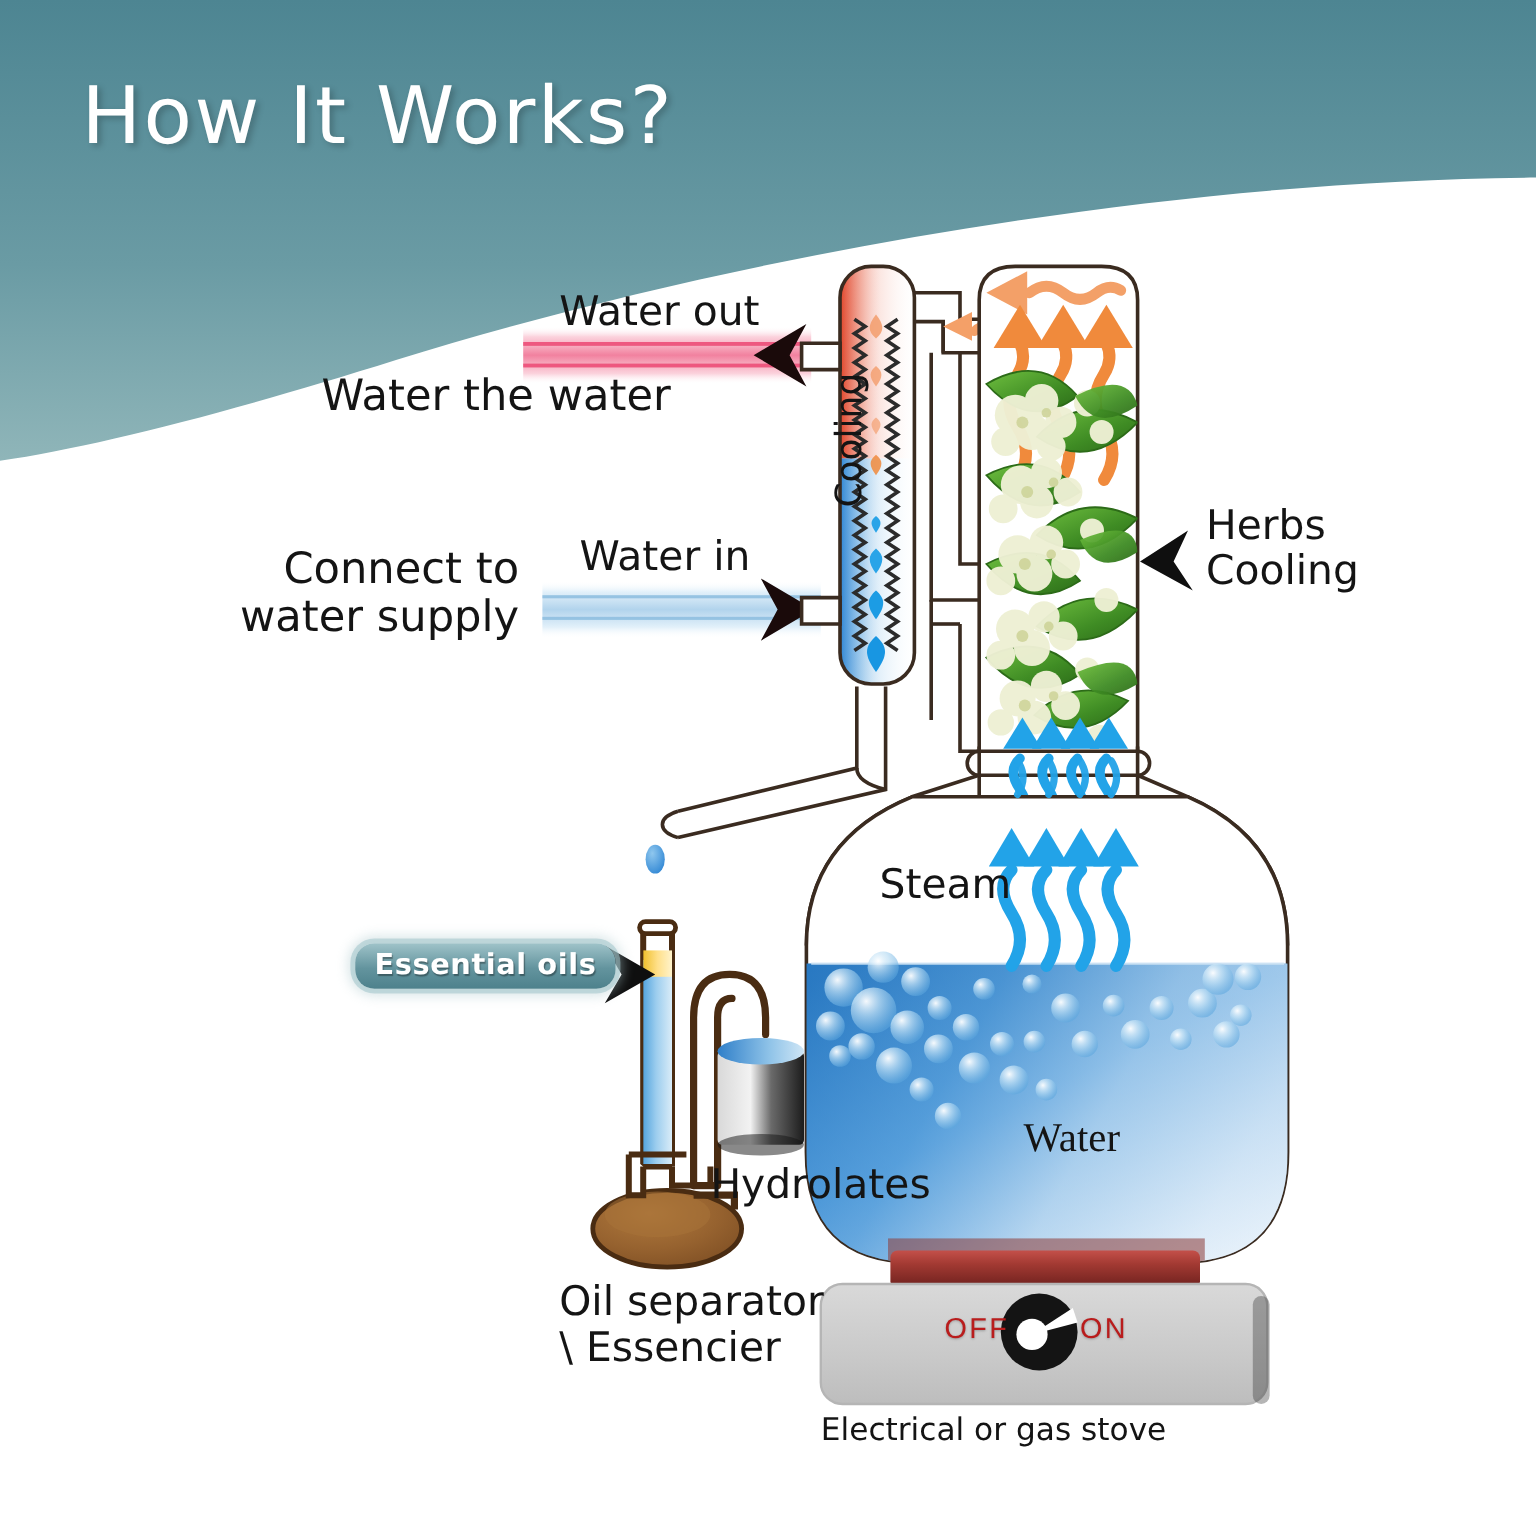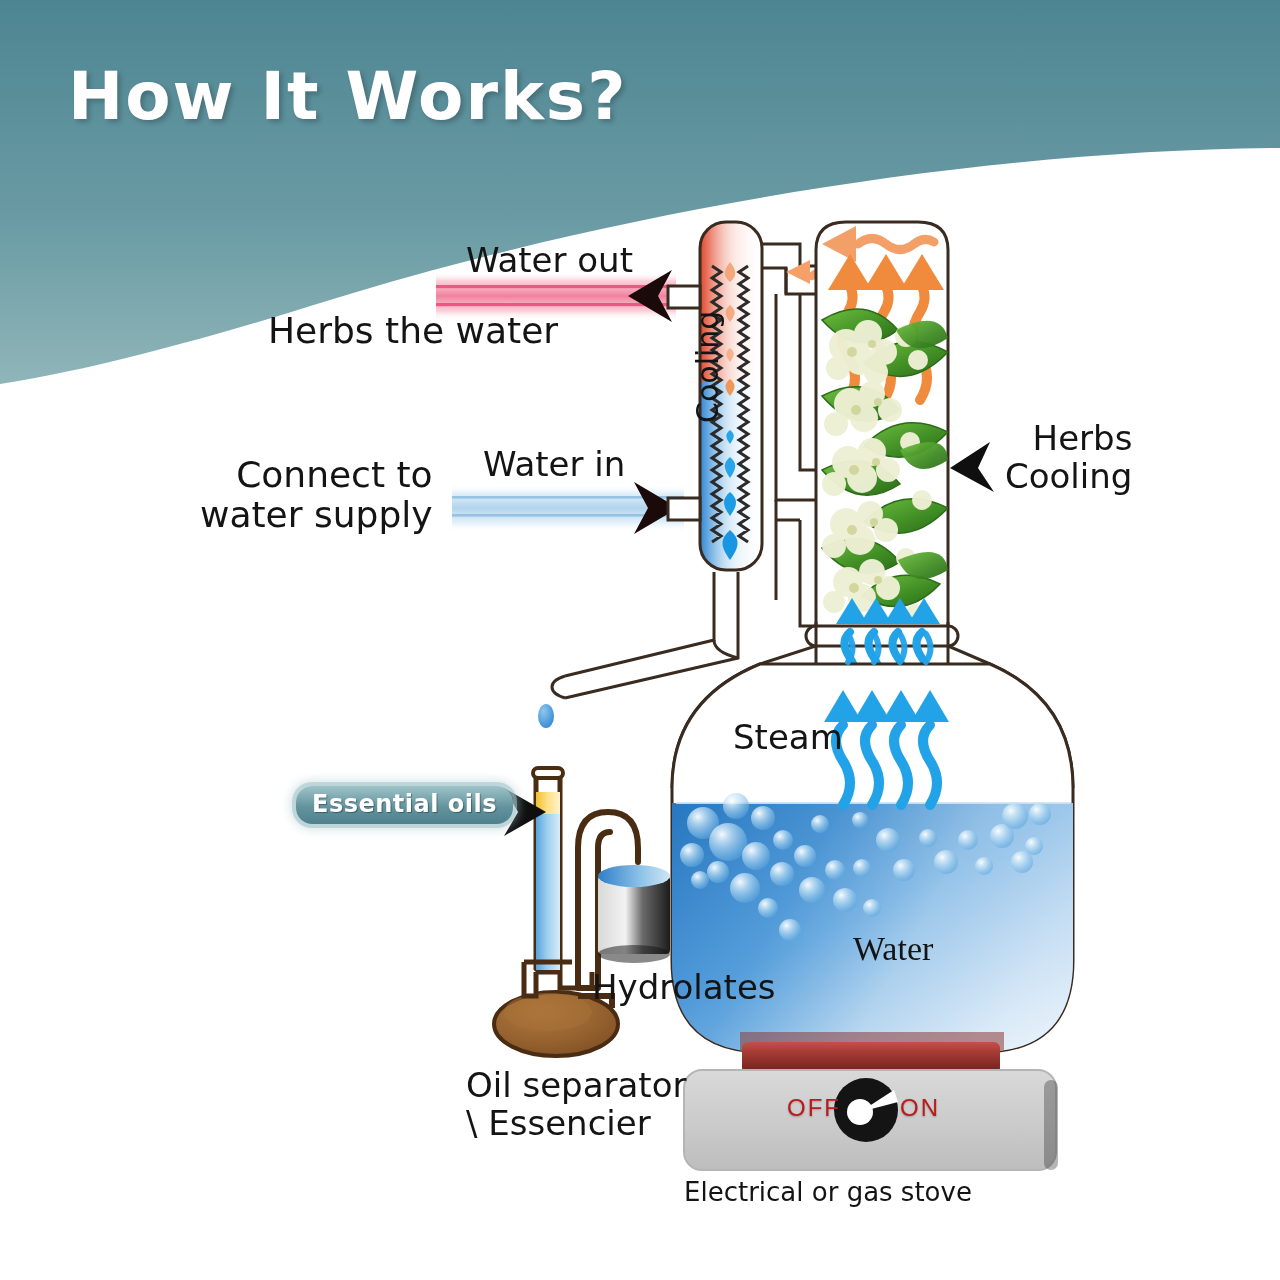--- a/index.html
+++ b/index.html
@@ -11,21 +11,21 @@
     position:relative;
   }
   #stage{position:absolute;left:0;top:0;width:1280px;height:1280px;overflow:hidden;}
   svg.layer{position:absolute;left:0;top:0;width:1280px;height:1280px;}
 
   
   .hdr-title{
     position:absolute;
     left:68px; top:58px;
     font-family:"DejaVu Sans", sans-serif;
-    font-weight:700;
+    font-weight:400;
     font-size:66px;
     letter-spacing:2px;
     color:#ffffff;
     text-shadow:3px 3px 5px rgba(0,0,0,0.22);
     white-space:nowrap;
     z-index:20;
   }
 
   
   .lbl{
@@ -38,21 +38,21 @@
   }
 
   #lbl-water-out{left:466px;top:241px;font-size:34px;}
   #lbl-drain{left:268px;top:311px;font-size:36px;}
   #lbl-water-in{left:483px;top:445px;font-size:34px;text-align:center;}
   #lbl-connect{left:200px;top:455px;font-size:36px;text-align:right;}
   #lbl-cooling{
     left:643px;top:350px;width:130px;text-align:center;
     font-size:30px;transform:rotate(-90deg);transform-origin:50% 50%;
   }
-  #lbl-herbs{left:1005px;top:419px;font-size:34px;text-align:right;}
+  #lbl-herbs{left:1005px;top:419px;font-size:34px;text-align:left;}
   #lbl-steam{left:733px;top:718px;font-size:34px;}
   #lbl-water{left:853px;top:930px;font-size:34px;font-family:Liberation Serif, serif;}
   #lbl-hydrolates{left:592px;top:968px;font-size:34px;}
   #lbl-oilsep{left:466px;top:1066px;font-size:34px;}
   #lbl-stove{left:684px;top:1178px;font-size:26px;}
 
   
   #badge-essential{
     position:absolute;left:296px;top:786px;
     z-index:16;
@@ -499,21 +499,21 @@
       <rect x="598" y="876" width="72" height="78" rx="4" fill="url(#gBeaker)" transform="translate(0,0)"></rect>
       <ellipse cx="634" cy="876" rx="36" ry="11" fill="url(#gBeakerTop)"></ellipse>
       <ellipse cx="634" cy="954" rx="36" ry="9" fill="#141414" opacity="0.5"></ellipse>
     </g>
 
     <path d="M990,442 L950,468 L994,492 L978,468 Z" fill="#0f0f0f"></path>
     <path d="M504,788 L546,812 L504,836 L518,812 Z" fill="#0f0f0f"></path>
   </svg>
 
   <div class="lbl" id="lbl-water-out">Water out</div>
-  <div class="lbl" id="lbl-drain">Herbs the water</div>
+  <div class="lbl" id="lbl-drain">Water the water</div>
   <div class="lbl" id="lbl-water-in">Water in</div>
   <div class="lbl" id="lbl-connect"><span>Connect to</span><br><span>water supply</span></div>
   <div class="lbl" id="lbl-cooling">Cooling</div>
   <div class="lbl" id="lbl-herbs"><span>Herbs</span><br><span>Cooling</span></div>
   <div class="lbl" id="lbl-steam">Steam</div>
   <div class="lbl" id="lbl-water">Water</div>
   <div class="lbl" id="lbl-oilsep"><span>Oil separator</span><br><span>\ Essencier</span></div>
   <div class="lbl" id="lbl-hydrolates">Hydrolates</div>
   <div class="lbl" id="lbl-stove">Electrical or gas stove</div>
 

